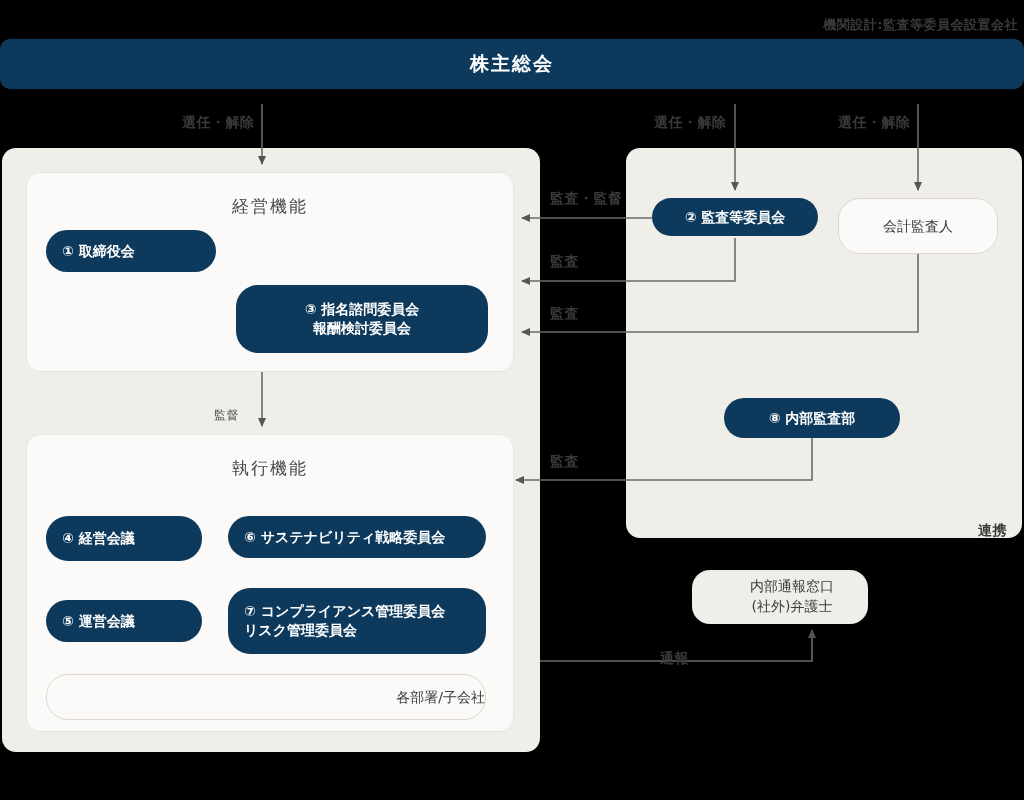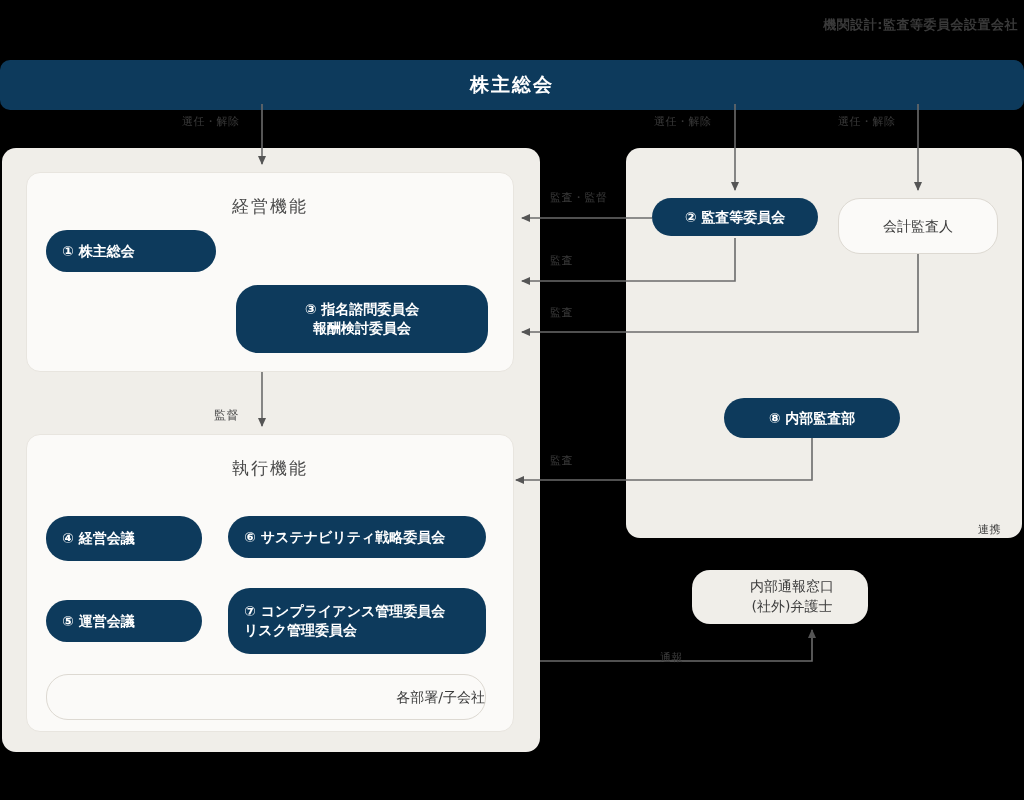--- a/index.html
+++ b/index.html
@@ -12,21 +12,21 @@
 
   
   .title{
     position:absolute;right:6px;top:16px;
     font-size:13px;font-weight:bold;color:#3a3a3a;letter-spacing:.5px;
     white-space:nowrap;
   }
 
   
   .topbar{
-    position:absolute;left:0;top:60px;width:1024px;height:50px;
+    position:absolute;left:0;top:39px;width:1024px;height:50px;
     background:#0d3a5c;border-radius:10px;
     display:flex;align-items:center;justify-content:center;
     color:#fff;font-size:19px;font-weight:bold;letter-spacing:2px;
   }
 
   
   .panel-left{
     position:absolute;left:2px;top:148px;width:538px;height:604px;
     background:#f0eee9;border-radius:14px;
   }
@@ -75,21 +75,21 @@
   .b-kansa   {left:652px;top:198px; width:166px;height:38px;}
   .b-kaikei  {left:838px;top:198px; width:160px;height:56px;}
   .b-naibu   {left:724px;top:398px; width:176px;height:40px;}
   .b-tsuho   {left:692px;top:570px; width:176px;height:54px;padding-left:24px;}
 
   
   svg.edges{position:absolute;left:0;top:0;width:1024px;height:800px;overflow:visible;}
 
   
   .elabel{
-    position:absolute;font-size:11px;font-weight:normal;color:#3a3a3a;
+    position:absolute;font-size:14px;font-weight:bold;color:#3a3a3a;
     white-space:nowrap;letter-spacing:.5px;
   }
   .elabel.plain{font-weight:normal;color:#4a4a4a;font-size:12px;margin-top:16px;}
 </style>
 </head>
 <body>
 
 <div id="stage">
 
   <div class="title">機関設計:監査等委員会設置会社</div>
@@ -136,21 +136,21 @@
 
       <path d="M540,661 L812,661 L812,630" marker-end="url(#ah)"></path>
     </g>
   </svg>
 
   <div class="subpanel sp-mgmt">
     <div class="sp-title">経営機能</div>
   </div>
 
   <div class="pill left b-board">
-    <span>① 株主総会</span>
+    <span>① 取締役会</span>
   </div>
 
   <div class="pill center b-nomin">
     <div>
       <div>③ 指名諮問委員会</div>
       <div>報酬検討委員会</div>
     </div>
   </div>
 
   <div class="subpanel sp-exec">

